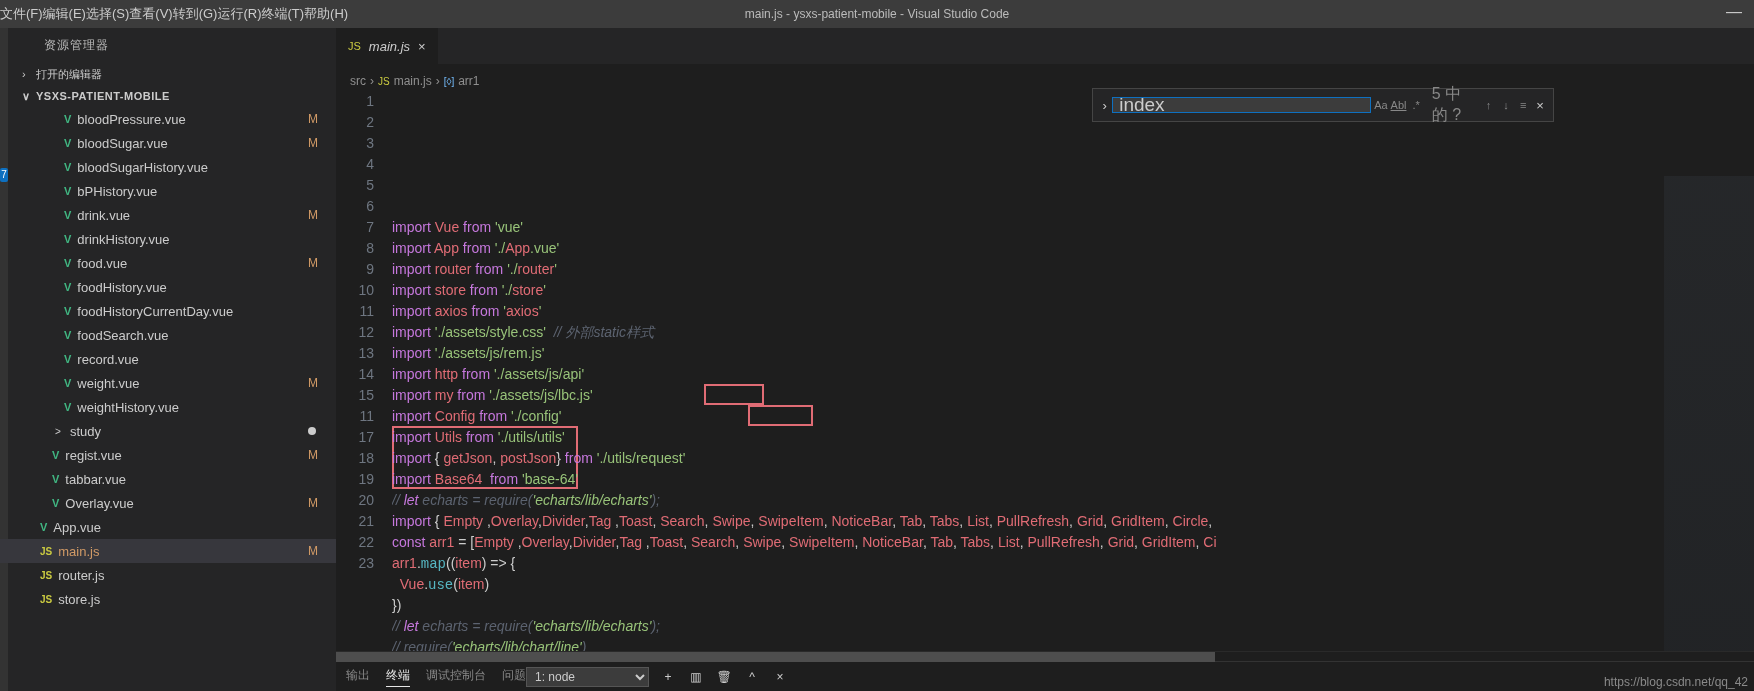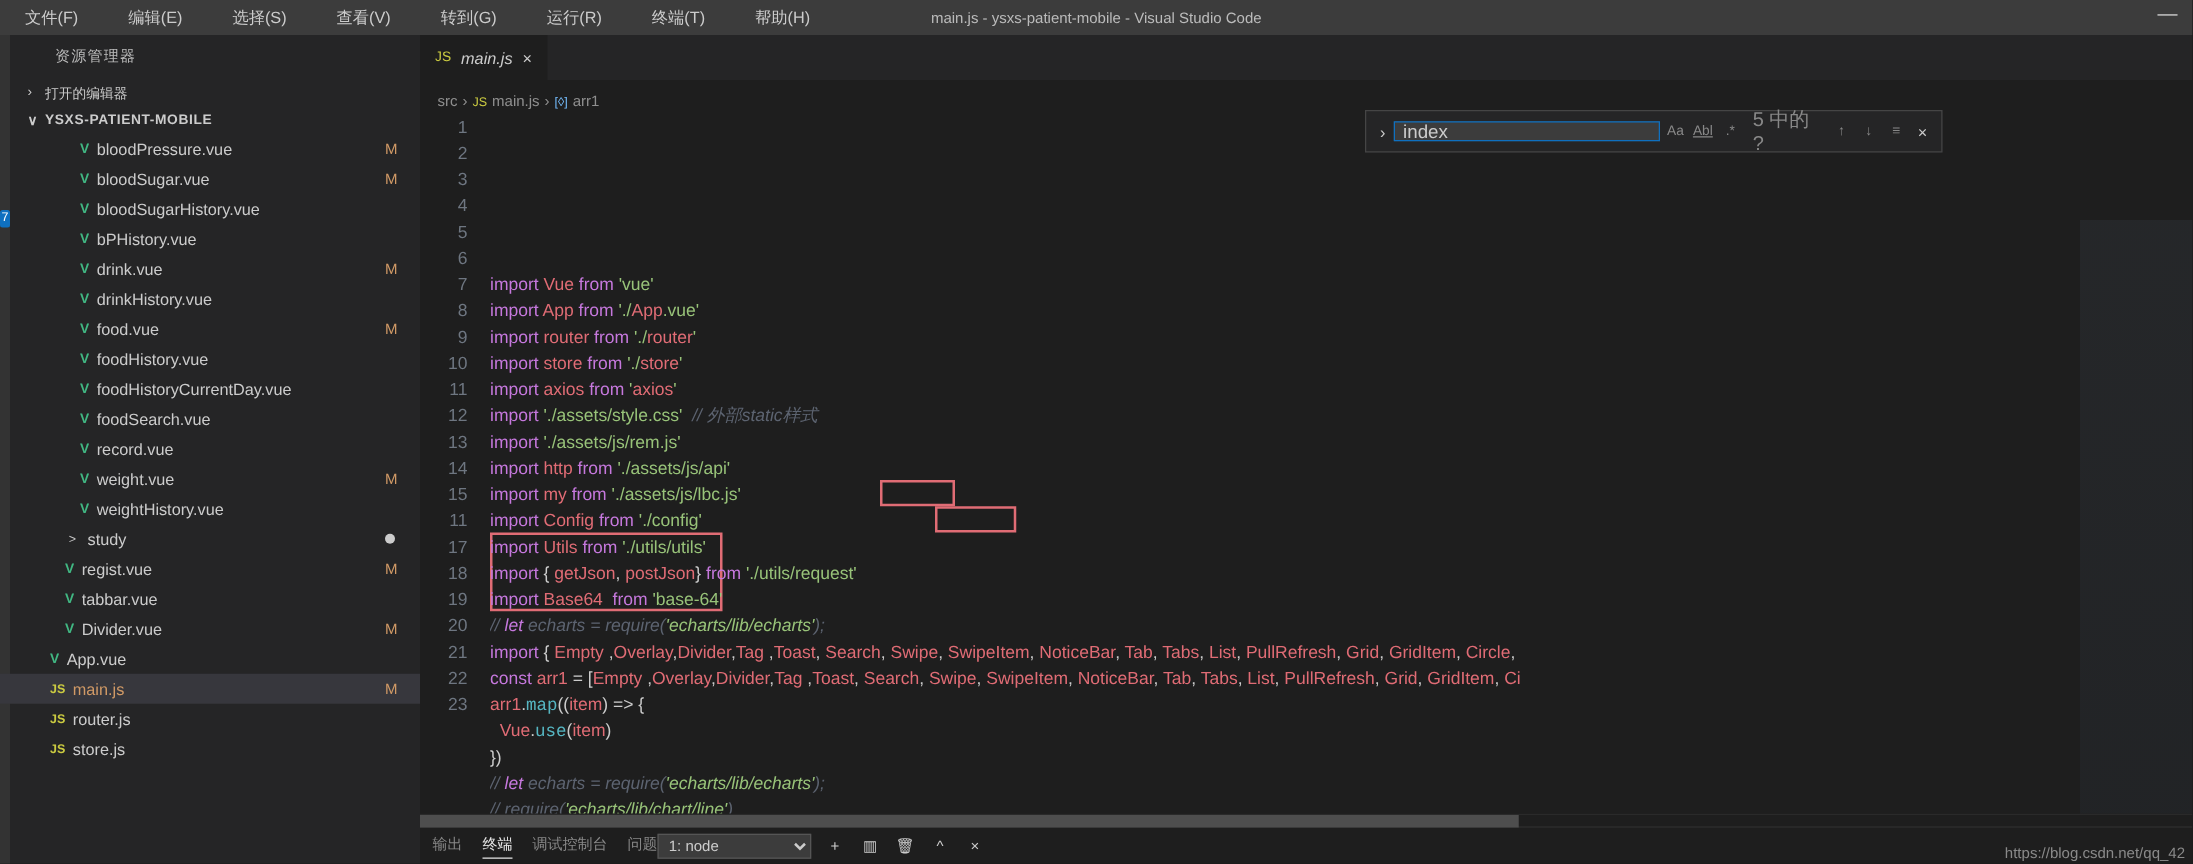--- a/index.html
+++ b/index.html
@@ -1,19 +1,19 @@
 <!DOCTYPE html>
 <html><head>
 <meta charset="utf-8">
 <style>
 * { margin:0; padding:0; box-sizing:border-box; font-family: "Segoe UI", "Microsoft YaHei", sans-serif; }
 body { background:#1e1e1e; color:#ccc; width:1754px; height:691px; overflow:hidden; font-size:13px; position:relative; }
 
 .menubar { height:28px; background:#3c3c3c; display:flex; align-items:center; }
-.menubar .menu-item { padding:0 20px; color:#ccc; line-height:28px; }
+.menubar .menu-item { padding:0 0; color:#ccc; line-height:28px; }
 .menubar .title { position:absolute; left:50%; transform:translateX(-50%); color:#bbb; font-size:12px; }
 .menubar .dash { position:absolute; right:12px; top:3px; color:#ccc; font-size:16px; }
 
 .row { display:flex; height:calc(100% - 28px); }
 
 .sidebar { width:336px; background:#252526; display:flex; flex-direction:column; }
 .side-title { height:35px; display:flex; align-items:center; padding-left:44px; font-size:12px; color:#bbb; letter-spacing:1px; }
 .sec-hdr { height:22px; display:flex; align-items:center; padding-left:22px; font-size:11px; color:#ccc; }
 .sec-hdr .chev { width:14px; display:inline-block; }
 .proj-hdr { height:22px; display:flex; align-items:center; padding-left:22px; font-size:11px; color:#ccc; font-weight:600; letter-spacing:.5px; }
@@ -48,21 +48,21 @@
 .code .l{height:21px; position:relative;}
 .kw  { color:#c678dd; } .id{color:#e06c75;} .str{color:#98c379;} .cm{color:#5c6370; font-style:italic;} .fn{color:#56b6c2;font-family:Liberation Mono, monospace;}
 .redbox1{position:absolute;left:312px;top:296px;width:60px;height:21px;border:2px solid #e06c75;pointer-events:none;}
 .redbox2{position:absolute;left:356px;top:317px;width:65px;height:21px;border:2px solid #e06c75;pointer-events:none;}
 .redbox3{position:absolute;left:0px;top:338px;width:186px;height:63px;border:2px solid #e06c75;pointer-events:none;}
 
 .minimap{ position:absolute; right:0; top:88px; width:90px; height:480px; background:linear-gradient(#2a2d31 0%, #24272b 100%); opacity:.6;}
 
 .find { position:absolute; right:200px; top:88px; height:34px; width:462px; background:#252526; display:flex; align-items:center; padding:0 6px; gap:2px; border:1px solid #454545;}
 .find .expand{color:#ccc;width:16px;text-align:center;}
-.find input{ flex:1; background:#3c3c3c; border:1px solid #0e70c0; color:#ccc; height:16px; padding:0 6px; font-size:15px;}
+.find input{ flex:1; background:#3c3c3c; border:1px solid #0e70c0; color:#ccc; height:16px; padding:0 6px; font-size:19px;}
 .find .opt,.find .nav{ width:22px;height:22px;display:flex;align-items:center;justify-content:center;color:#888;font-size:11px;}
 .find .count{color:#888;font-size:16px;padding:0 6px;}
 .find .x{color:#ccc;width:20px;text-align:center;}
 
 .panel { height:30px; background:#1e1e1e; border-top:1px solid #333; display:flex; align-items:center; padding:0 10px;}
 .panel .ptabs{display:flex;gap:16px;font-size:12px;color:#888;}
 .panel .ptab.sel{color:#e6e6e6;border-bottom:1px solid #e6e6e6;padding-bottom:2px;}
 .panel .right{display:flex;align-items:center;gap:10px;color:#ccc;font-size:12px;}
 .panel select{background:#3c3c3c;border:1px solid #555;color:#ccc;font-size:12px;height:20px;width:123px;padding:0 4px;}
 .panel .picon{width:18px;text-align:center;color:#ccc;}
@@ -170,21 +170,21 @@
           <span class="ico-vue">V</span>
           <span class="label">regist.vue</span>
           <span class="m">M</span>
         </div>
         <div class="tree-item" style="padding-left: 52px;">
           <span class="ico-vue">V</span>
           <span class="label">tabbar.vue</span>
         </div>
         <div class="tree-item" style="padding-left: 52px;">
           <span class="ico-vue">V</span>
-          <span class="label">Divider.vue</span>
+          <span class="label">Overlay.vue</span>
           <span class="m">M</span>
         </div>
         <div class="tree-item" style="padding-left: 40px;">
           <span class="ico-vue">V</span>
           <span class="label">App.vue</span>
         </div>
         <div class="tree-item sel git-m" style="padding-left: 40px;">
           <span class="ico-js">JS</span>
           <span class="label">main.js</span>
           <span class="m">M</span>

